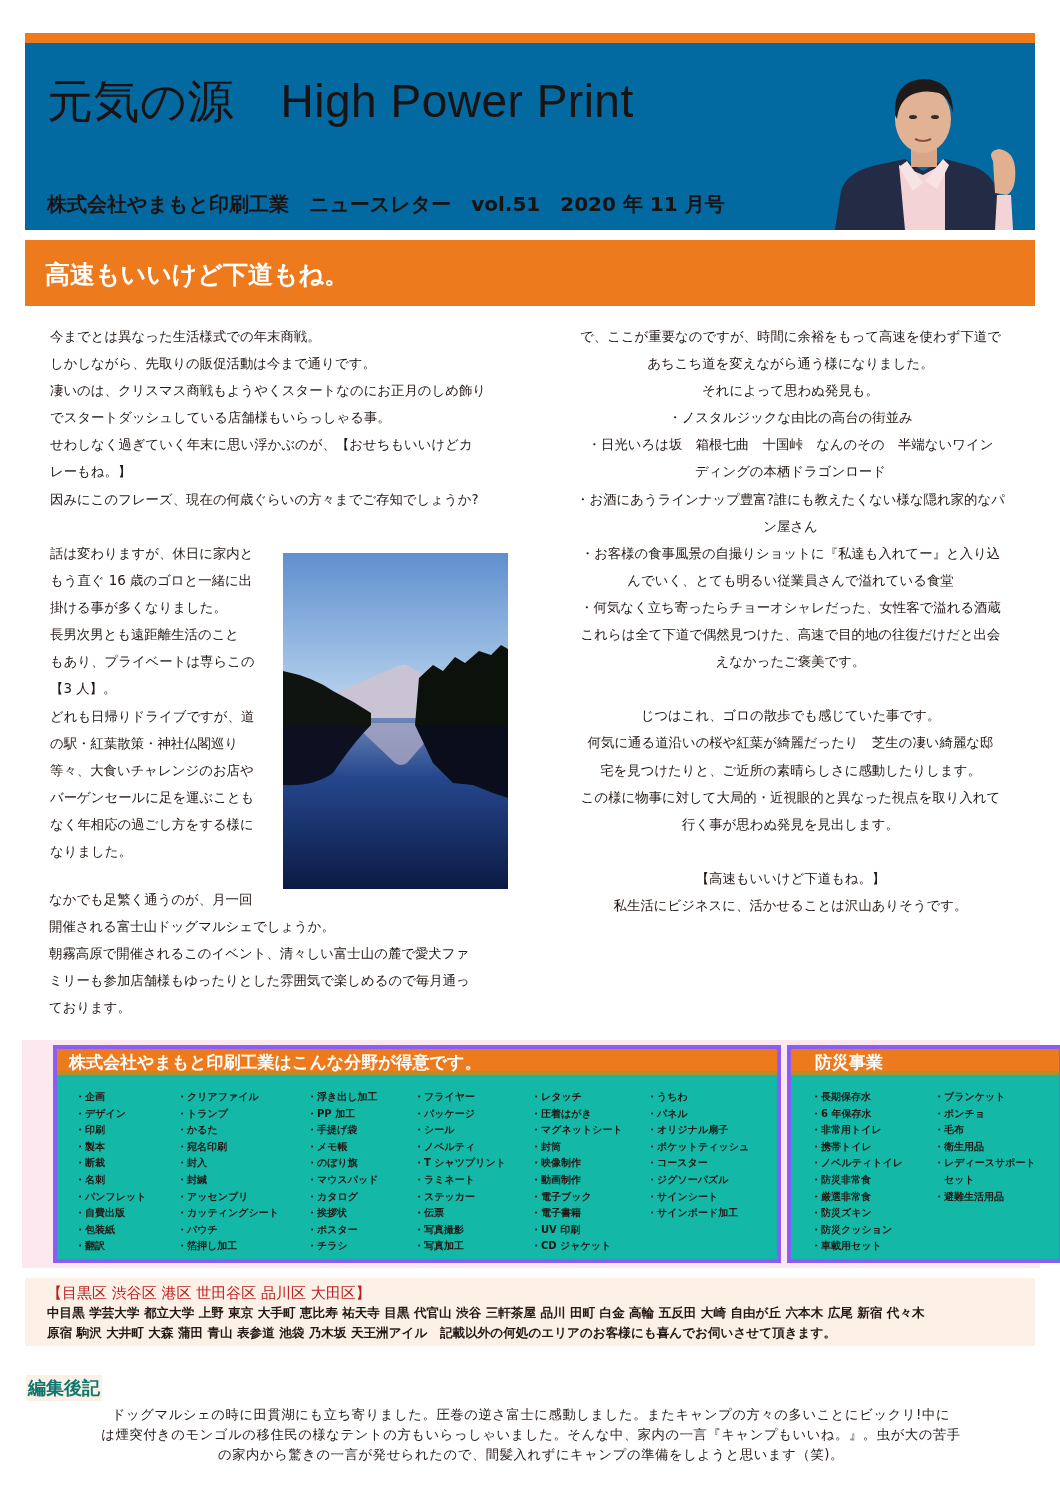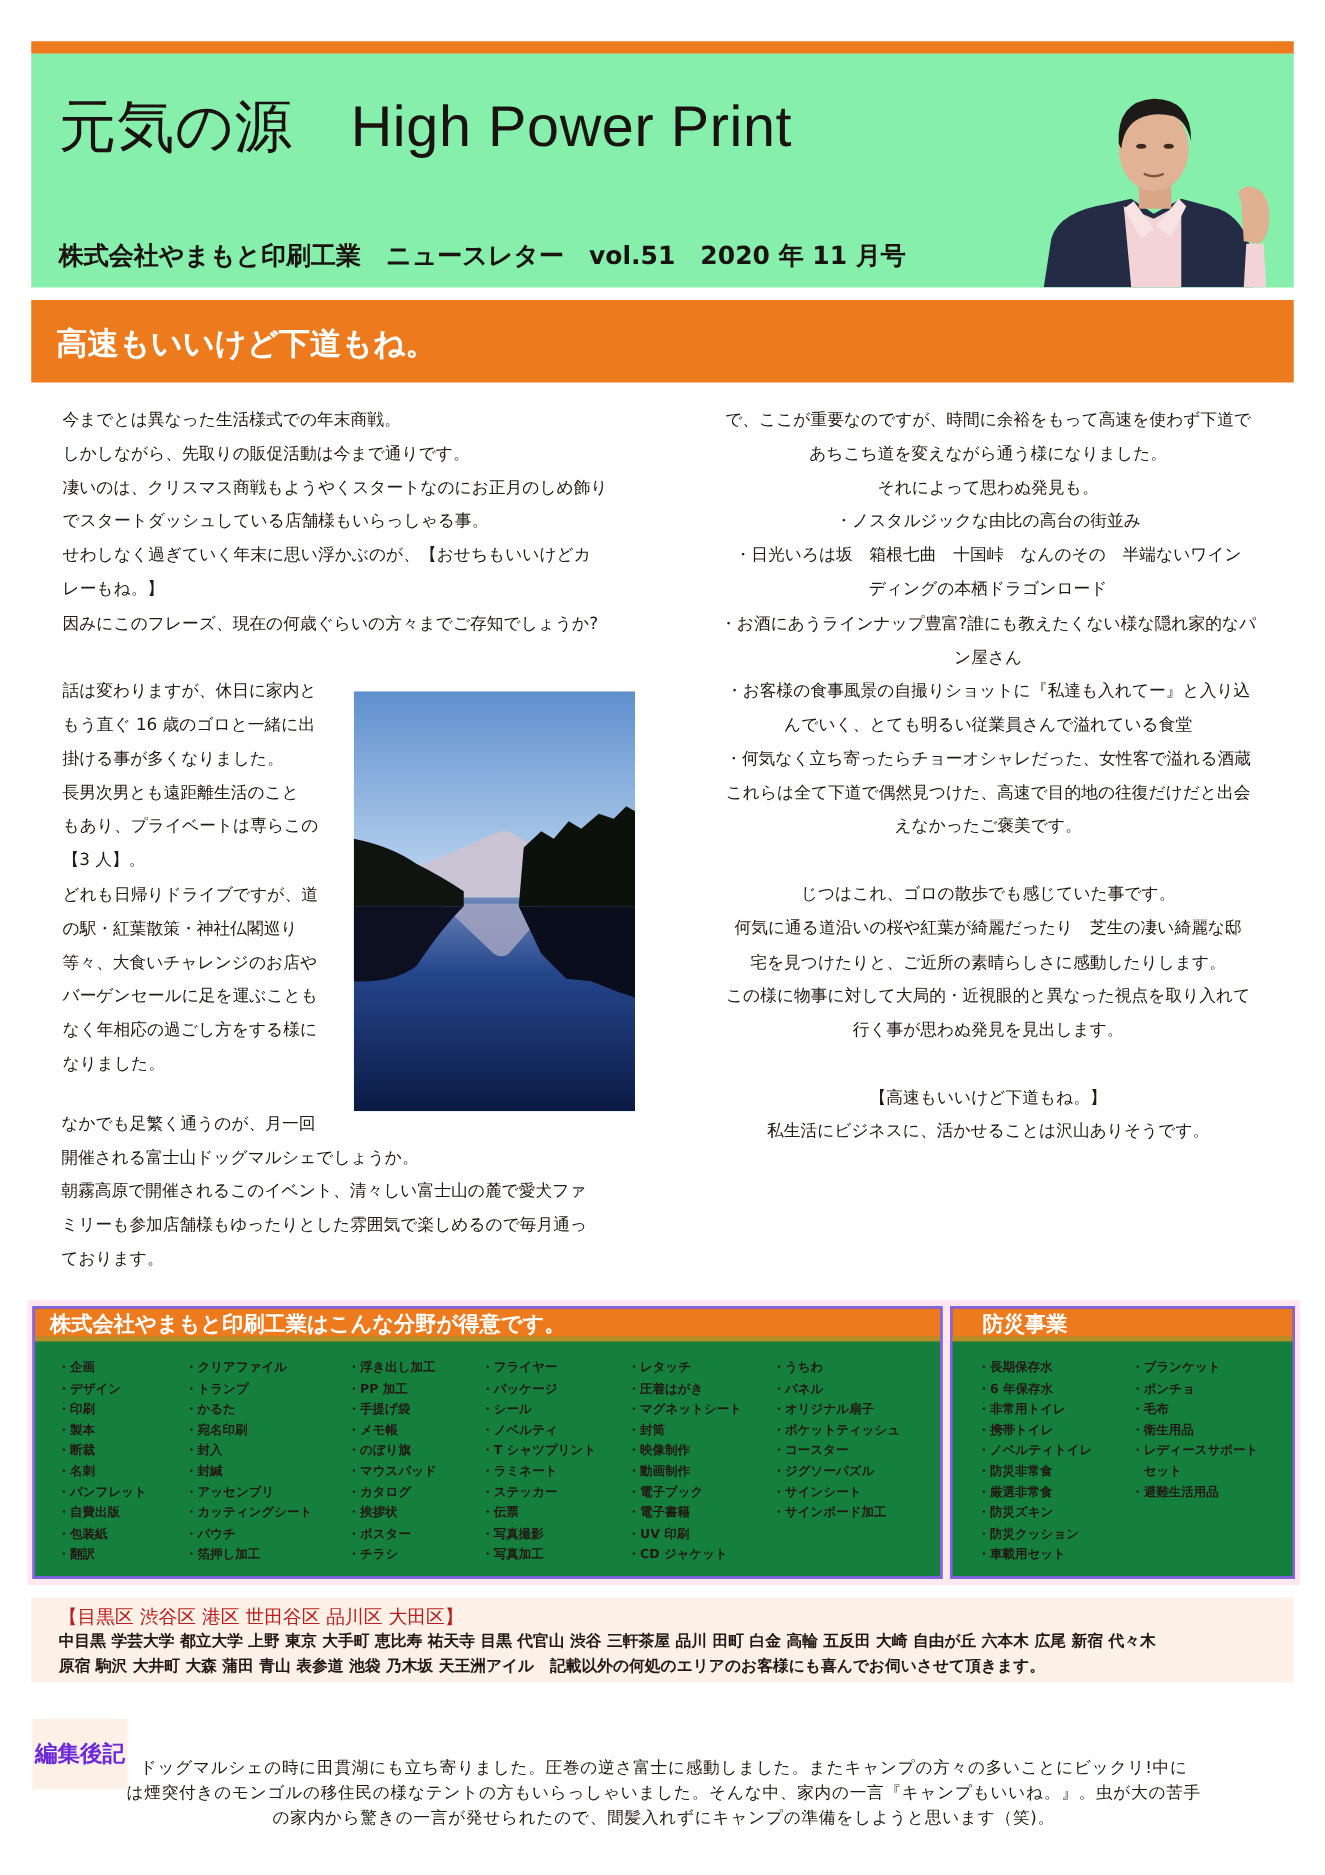--- a/index.html
+++ b/index.html
@@ -1,52 +1,52 @@
 <!DOCTYPE html>
 <html><head>
 <meta charset="utf-8">
 <style>
   * { box-sizing: border-box; margin: 0; padding: 0; }
   html, body { width: 1060px; height: 1500px; background: #ffffff; overflow: hidden; }
   body { position: relative; font-family: "DejaVu Sans", "Liberation Sans", sans-serif; color: #231815; }
 
   .top-bar { position: absolute; left: 25px; top: 33px; width: 1010px; height: 10px; background: #ee7a1e; }
-  .masthead { position: absolute; left: 25px; top: 43px; width: 1010px; height: 187px; background: #86efac; overflow: hidden; }
+  .masthead { position: absolute; left: 25px; top: 43px; width: 1010px; height: 187px; background: #0369a1; overflow: hidden; }
   .masthead-title { position: absolute; left: 22px; top: 28px; font-size: 46px; font-weight: normal; letter-spacing: 0.5px; color: #1a1311; white-space: nowrap; font-family: "Liberation Sans", "DejaVu Sans", sans-serif; }
   .masthead-sub { position: absolute; left: 22px; top: 148px; font-size: 20px; color: #1a1311; white-space: nowrap; font-weight: bold; }
   .portrait { position: absolute; right: 0; top: 28px; width: 208px; height: 159px; }
 
   .headline-bar { position: absolute; left: 25px; top: 240px; width: 1010px; height: 66px; background: #ee7a1e; }
   .headline { position: absolute; left: 20px; top: 18px; color: #ffffff; font-size: 25px; white-space: nowrap; }
 
   .col { position: absolute; font-size: 13.4px; line-height: 27.1px; color: #231815; }
   .col p { white-space: nowrap; }
   .col-left { left: 50px; top: 323px; width: 470px; }
   .col-left-narrow { left: 50px; top: 540px; width: 235px; }
   .col-left-bottom { left: 49px; top: 886px; width: 470px; }
   .col-right { left: 553px; top: 323px; width: 475px; text-align: center; }
   .gap { height: 27.1px; }
 
   .photo { position: absolute; left: 283px; top: 553px; width: 225px; height: 336px; overflow: hidden; }
 
   .services-wrap { position: absolute; left: 22px; top: 1040px; width: 1018px; height: 228px; background: #fde8ef; }
-  .box { position: absolute; border: 2px solid #8b5cf6; background: #15803d; }
+  .box { position: absolute; border: 4px solid #8b5cf6; background: #14b8a6; margin-left: 27px; }
   .box-services { left: 4px; top: 5px; width: 728px; height: 218px; }
   .box-disaster { left: 738px; top: 5px; width: 276px; height: 218px; }
   .box-header { position: absolute; left: 0; top: 0; right: 0; height: 26px; background: #ee7a1e; border-bottom: 4px solid #b68d27; }
   .box-header span { position: absolute; left: 12px; top: 0; color: #ffffff; font-size: 17px; font-weight: bold; line-height: 26px; white-space: nowrap; }
   .box-disaster .box-header span { left: 24px; }
   .list-col { position: absolute; top: 40px; font-size: 10px; line-height: 16.6px; font-weight: bold; color: #231815; }
   .list-col div { white-space: nowrap; }
 
   .areas { position: absolute; left: 25px; top: 1278px; width: 1010px; height: 68px; background: #fdf0e6; padding: 6px 0 0 22px; }
   .areas-title { font-size: 15px; font-weight: normal; color: #b91c1c; white-space: nowrap; line-height: 18px; }
   .areas-line { font-size: 12.6px; font-weight: bold; color: #231815; white-space: nowrap; line-height: 22px; }
 
-  .editor-title { position: absolute; left: 26px; top: 1375px; font-size: 18px; font-weight: bold; color: #6d28d9; background: #fdf0e6; padding: 16px 2px; }
+  .editor-title { position: absolute; left: 26px; top: 1375px; font-size: 18px; font-weight: bold; color: #0f766e; background: #fdf0e6; padding: 1px 2px; }
   .editor-body { position: absolute; left: 26px; top: 1405px; width: 1010px; font-size: 13.3px; line-height: 20px; color: #231815; letter-spacing: 0.6px; text-align: center; }
   .editor-body p { white-space: nowrap; }
 </style>
 </head>
 <body>
 
 <div class="top-bar"></div>
 
 <header class="masthead">
   <h1 class="masthead-title">元気の源　High Power Print</h1>

